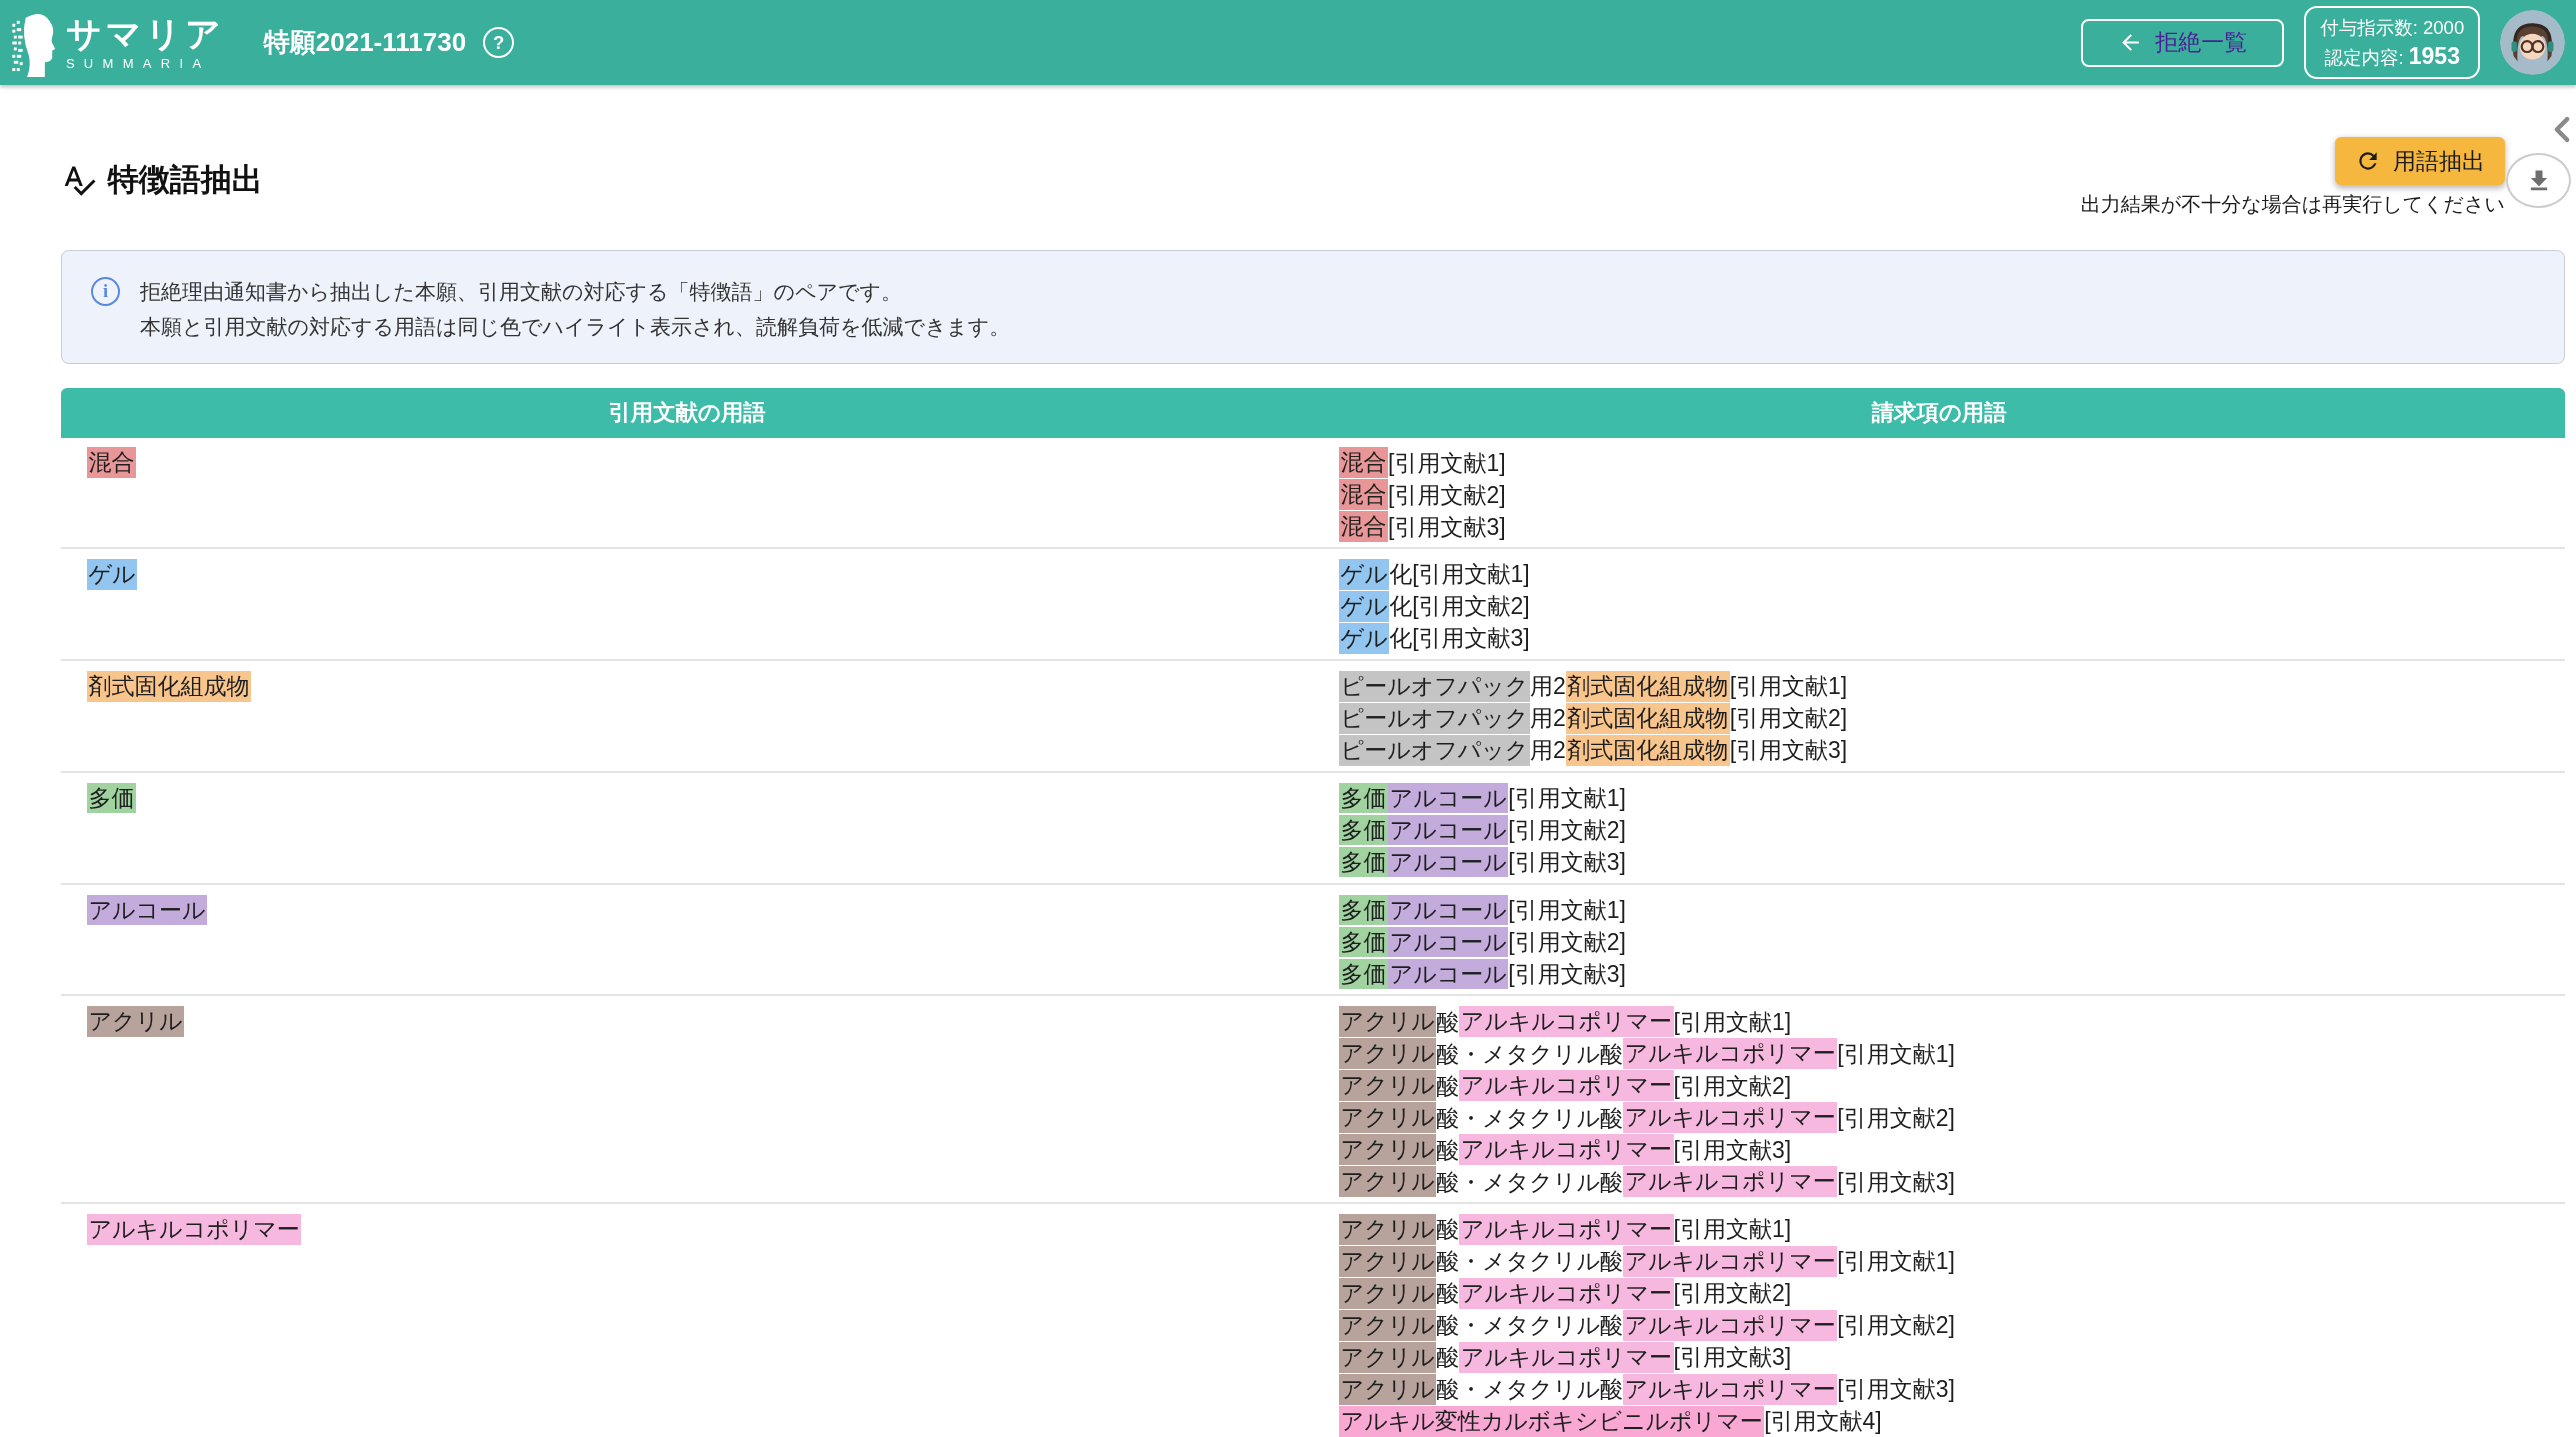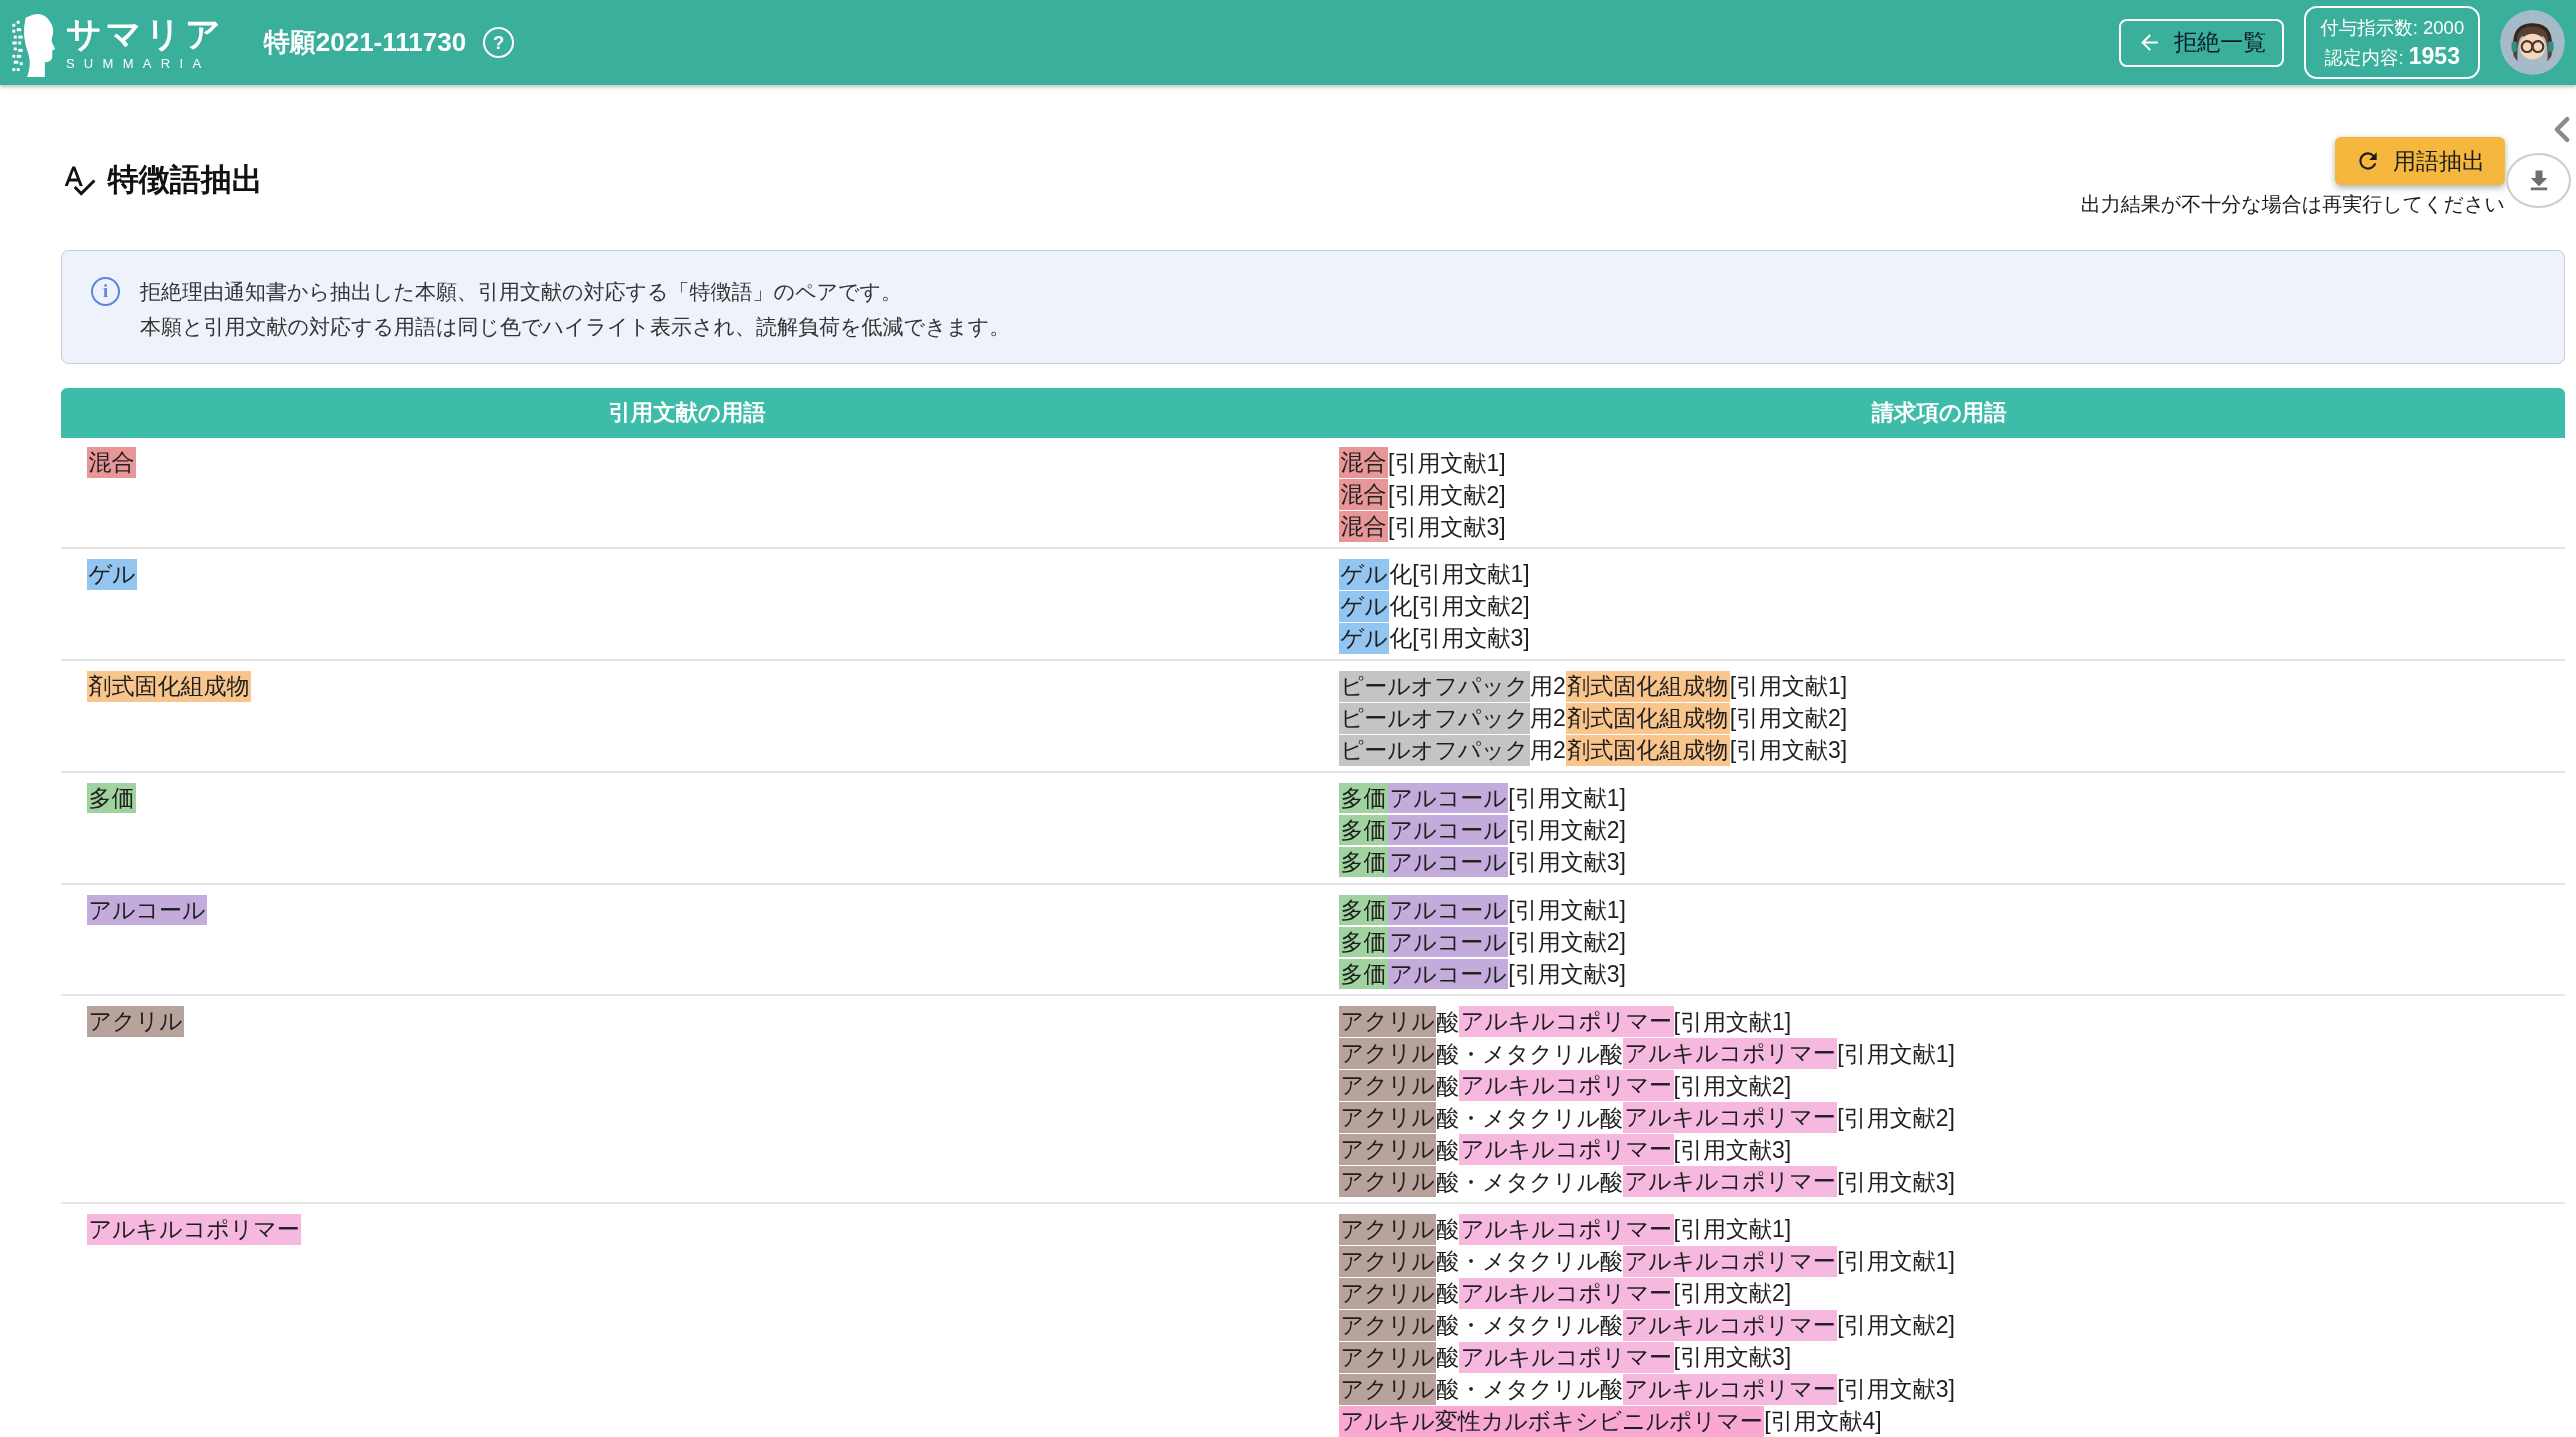--- a/index.html
+++ b/index.html
@@ -27,21 +27,21 @@
   .patent{font-size:26px;font-weight:bold;margin-left:39px;flex:none}
   .help{
     width:31px;height:31px;border:2.3px solid #fff;border-radius:50%;box-sizing:border-box;
     display:flex;align-items:center;justify-content:center;
     font-size:18.5px;font-weight:bold;margin-left:17px;flex:none;cursor:pointer;
   }
   .desc{margin-left:26px;font-size:20px;line-height:35px;flex:none}
   .top-right{margin-left:auto;display:flex;align-items:center;gap:20px;margin-right:10.8px}
   .btn-back{
     display:flex;align-items:center;gap:12.4px;border:2.3px solid #fff;border-radius:7.7px;
-    height:48px;padding:0 16px;font-size:23px;color:#0f172a;background:transparent;
+    height:48px;padding:0 35px;font-size:23px;color:#4c1d95;background:transparent;
     font-family:"Liberation Sans",sans-serif;cursor:pointer;
   }
   .credits{
     border:2.3px solid #fff;border-radius:13px;padding:4.6px 14px;
     text-align:center;font-size:18.5px;line-height:29px;color:#fff;
   }
   .credits b{font-size:23px}
   .avatar{width:65px;height:65px;border-radius:50%;flex:none;cursor:pointer}
   
   .chevron{position:absolute;top:114px;right:1.5px;cursor:pointer}

